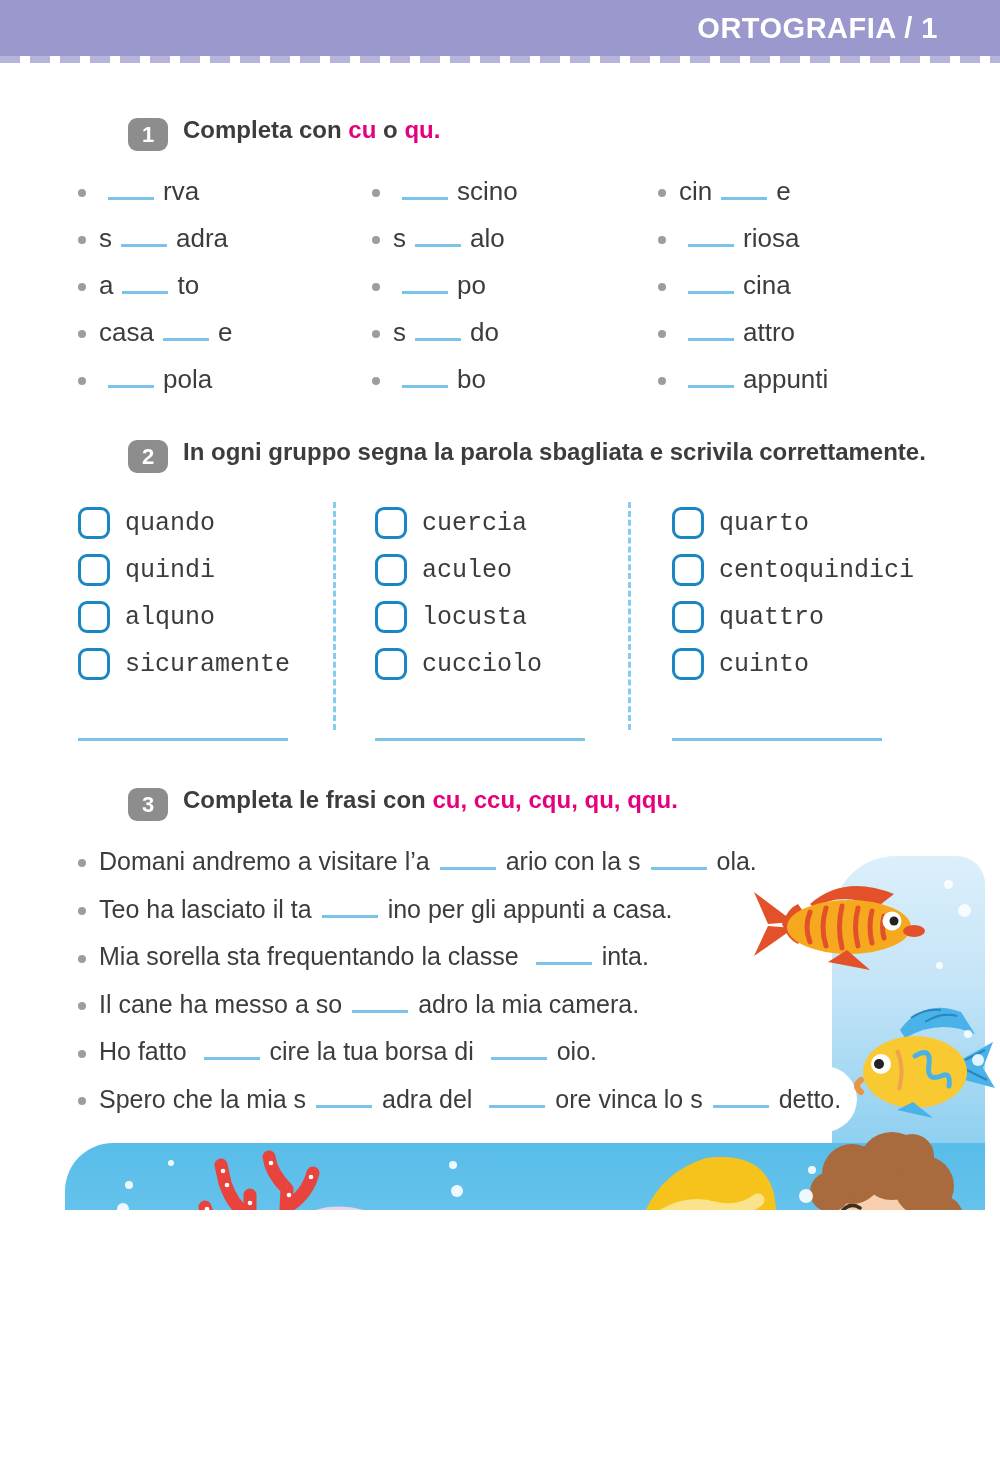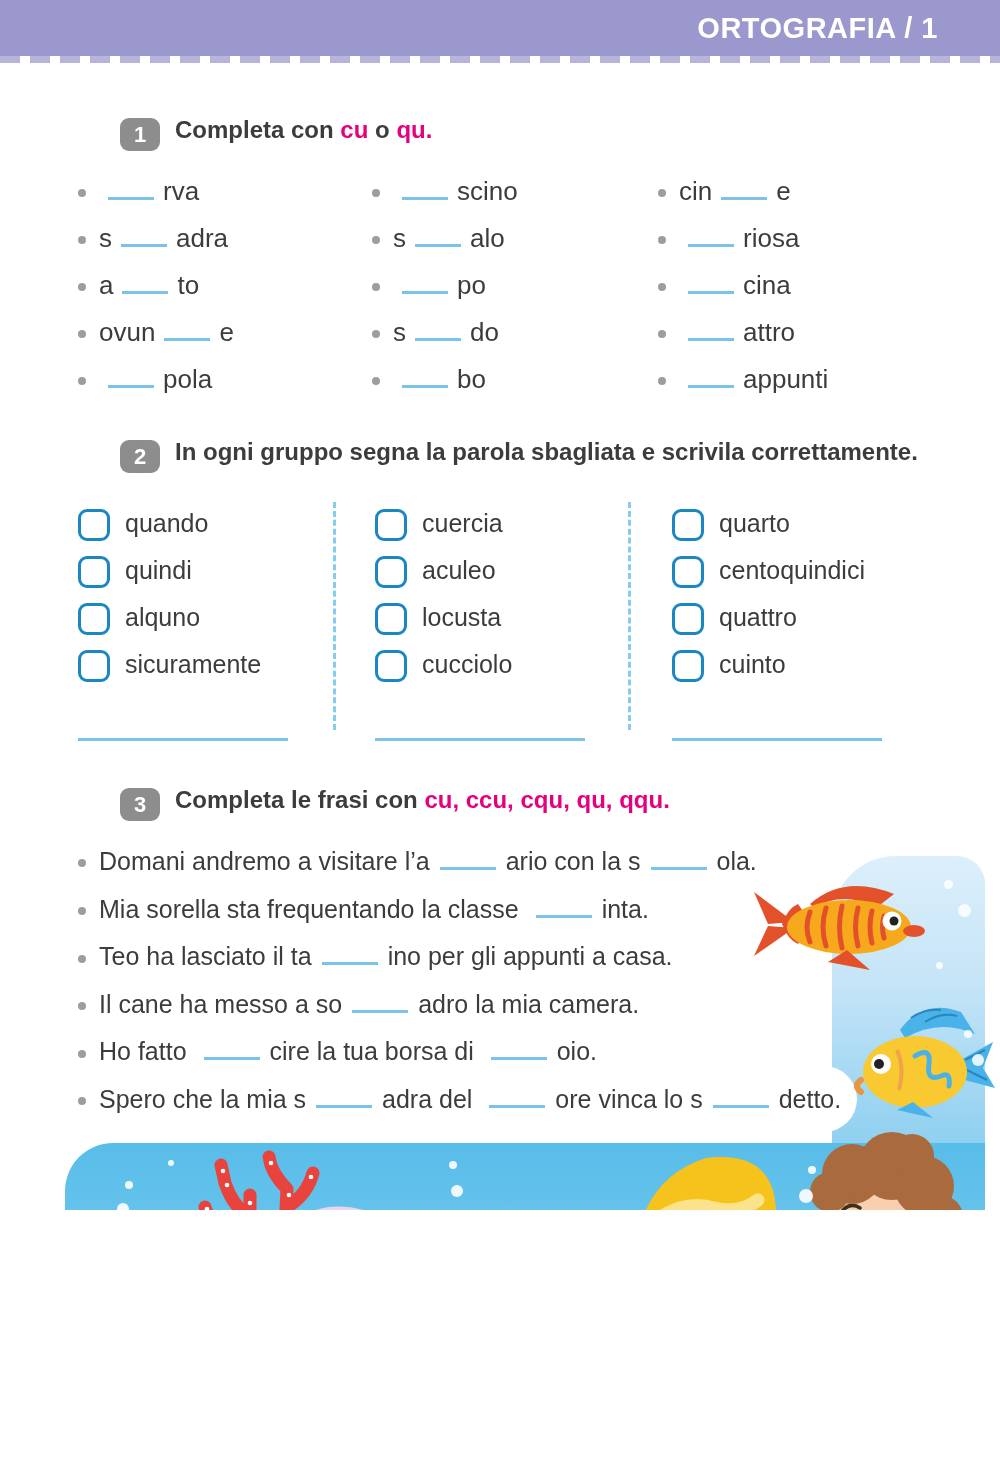--- a/index.html
+++ b/index.html
@@ -6,37 +6,37 @@
   .page{position:relative;width:1000px;height:1210px;background:#fff;overflow:hidden;
         font-family:"Liberation Sans","DejaVu Sans",sans-serif;color:#3c3c3b;}
 
   
   .header-bar{position:absolute;top:0;left:0;right:0;height:56px;background:#9a98cd;}
   .header-title{position:absolute;top:12px;right:62px;color:#fff;font-size:29px;font-weight:700;letter-spacing:.5px;}
   .header-dashes{position:absolute;top:56px;left:0;right:0;height:7px;
     background:repeating-linear-gradient(90deg,#b6b4da 0 20px,#ffffff 20px 30px);}
 
   
-  .ex-title{position:absolute;left:78px;font-size:24px;font-weight:700;white-space:nowrap;padding-left:42px;}
+  .ex-title{position:absolute;left:86px;font-size:24px;font-weight:700;white-space:nowrap;padding-left:42px;}
   .badge{display:inline-block;width:40px;height:33px;line-height:33px;text-align:center;
          background:#8d8d8d;color:#fff;border-radius:9px;font-size:22px;margin-right:15px;
          vertical-align:-4px;}
   .pink{color:#e5007d;}
 
   
   #ex1-grid{position:absolute;top:168px;left:0;right:0;height:240px;}
   .word-col{position:absolute;top:0;white-space:nowrap;}
   .word-row{height:47px;line-height:47px;font-size:26px;}
   .bullet{display:inline-block;width:8px;height:8px;border-radius:50%;background:#9d9d9c;
           vertical-align:middle;margin-right:13px;}
   .blank{display:inline-block;width:46px;height:5px;border-bottom:3px solid #7cc3ea;margin:0 9px;}
   .blank.wide{width:56px;margin:0 10px;}
 
   
-  #ex2-area{position:absolute;top:500px;left:0;right:0;height:252px;}
+  #ex2-area{position:absolute;top:500px;left:0;right:0;height:252px;font-family:Liberation Mono, monospace;}
   .check-col{position:absolute;top:0;white-space:nowrap;}
   .check-row{height:47px;line-height:47px;font-size:25px;}
   .checkbox{display:inline-block;width:26px;height:26px;border:3px solid #1a87c2;border-radius:9px;
             background:#fff;vertical-align:middle;margin-right:15px;}
   .v-divider{position:absolute;top:2px;height:228px;border-left:3px dashed #85ccf0;}
   .answer-line{display:block;width:210px;border-top:3px solid #7cc3ea;margin-top:50px;height:0;}
 
   
   #sentences{position:absolute;top:838px;left:78px;right:0;z-index:5;}
   .sentence-row{height:47.6px;line-height:47.6px;font-size:25px;white-space:nowrap;}
@@ -73,21 +73,21 @@
   <div class="header-dashes"></div>
 
   <div class="ex-title" style="top:116px">
     <span class="badge">1</span><span class="title-parts"><span>Completa con </span><span class="pink">cu</span><span> o </span><span class="pink">qu</span><span class="pink">.</span></span>
   </div>
   <div id="ex1-grid">
       <div class="word-col" style="left: 78px;">
         <div class="word-row"><span class="bullet"></span><span class="blank"></span><span>rva</span></div>
         <div class="word-row"><span class="bullet"></span><span>s</span><span class="blank"></span><span>adra</span></div>
         <div class="word-row"><span class="bullet"></span><span>a</span><span class="blank"></span><span>to</span></div>
-        <div class="word-row"><span class="bullet"></span><span>ovun</span><span class="blank"></span><span>e</span></div>
+        <div class="word-row"><span class="bullet"></span><span>casa</span><span class="blank"></span><span>e</span></div>
         <div class="word-row"><span class="bullet"></span><span class="blank"></span><span>pola</span></div>
       </div>
       <div class="word-col" style="left: 372px;">
         <div class="word-row"><span class="bullet"></span><span class="blank"></span><span>scino</span></div>
         <div class="word-row"><span class="bullet"></span><span>s</span><span class="blank"></span><span>alo</span></div>
         <div class="word-row"><span class="bullet"></span><span class="blank"></span><span>po</span></div>
         <div class="word-row"><span class="bullet"></span><span>s</span><span class="blank"></span><span>do</span></div>
         <div class="word-row"><span class="bullet"></span><span class="blank"></span><span>bo</span></div>
       </div>
       <div class="word-col" style="left: 658px;">
@@ -126,22 +126,22 @@
         <div class="check-row"><span class="checkbox"></span><span>cuinto</span></div>
         <span class="answer-line"></span>
       </div>
     </div>
 
   <div class="ex-title" style="top:786px">
     <span class="badge">3</span><span class="title-parts"><span>Completa le frasi con </span><span class="pink">cu,</span><span> </span><span class="pink">ccu,</span><span> </span><span class="pink">cqu,</span><span> </span><span class="pink">qu,</span><span> </span><span class="pink">qqu.</span></span>
   </div>
   <div id="sentences">
       <div class="sentence-row"><span class="bullet"></span><span>Domani andremo a visitare l’a</span><span class="blank wide"></span><span>ario con la s</span><span class="blank wide"></span><span>ola.</span></div>
+      <div class="sentence-row"><span class="bullet"></span><span>Teo ha lasciato il ta</span><span class="blank wide"></span><span>ino per gli appunti a casa.</span></div>
       <div class="sentence-row"><span class="bullet"></span><span>Mia sorella sta frequentando la classe </span><span class="blank wide"></span><span>inta.</span></div>
-      <div class="sentence-row"><span class="bullet"></span><span>Teo ha lasciato il ta</span><span class="blank wide"></span><span>ino per gli appunti a casa.</span></div>
       <div class="sentence-row"><span class="bullet"></span><span>Il cane ha messo a so</span><span class="blank wide"></span><span>adro la mia camera.</span></div>
       <div class="sentence-row"><span class="bullet"></span><span>Ho fatto </span><span class="blank wide"></span><span>cire la tua borsa di </span><span class="blank wide"></span><span>oio.</span></div>
       <div class="sentence-row"><span class="bullet"></span><span>Spero che la mia s</span><span class="blank wide"></span><span>adra del </span><span class="blank wide"></span><span>ore vinca lo s</span><span class="blank wide"></span><span>detto.</span></div>
     </div>
 
   <div class="blob"></div>
   <div class="text-bubble"></div>
 
   <div class="aquarium">
     <svg viewBox="0 0 920 255" width="920" height="255">

